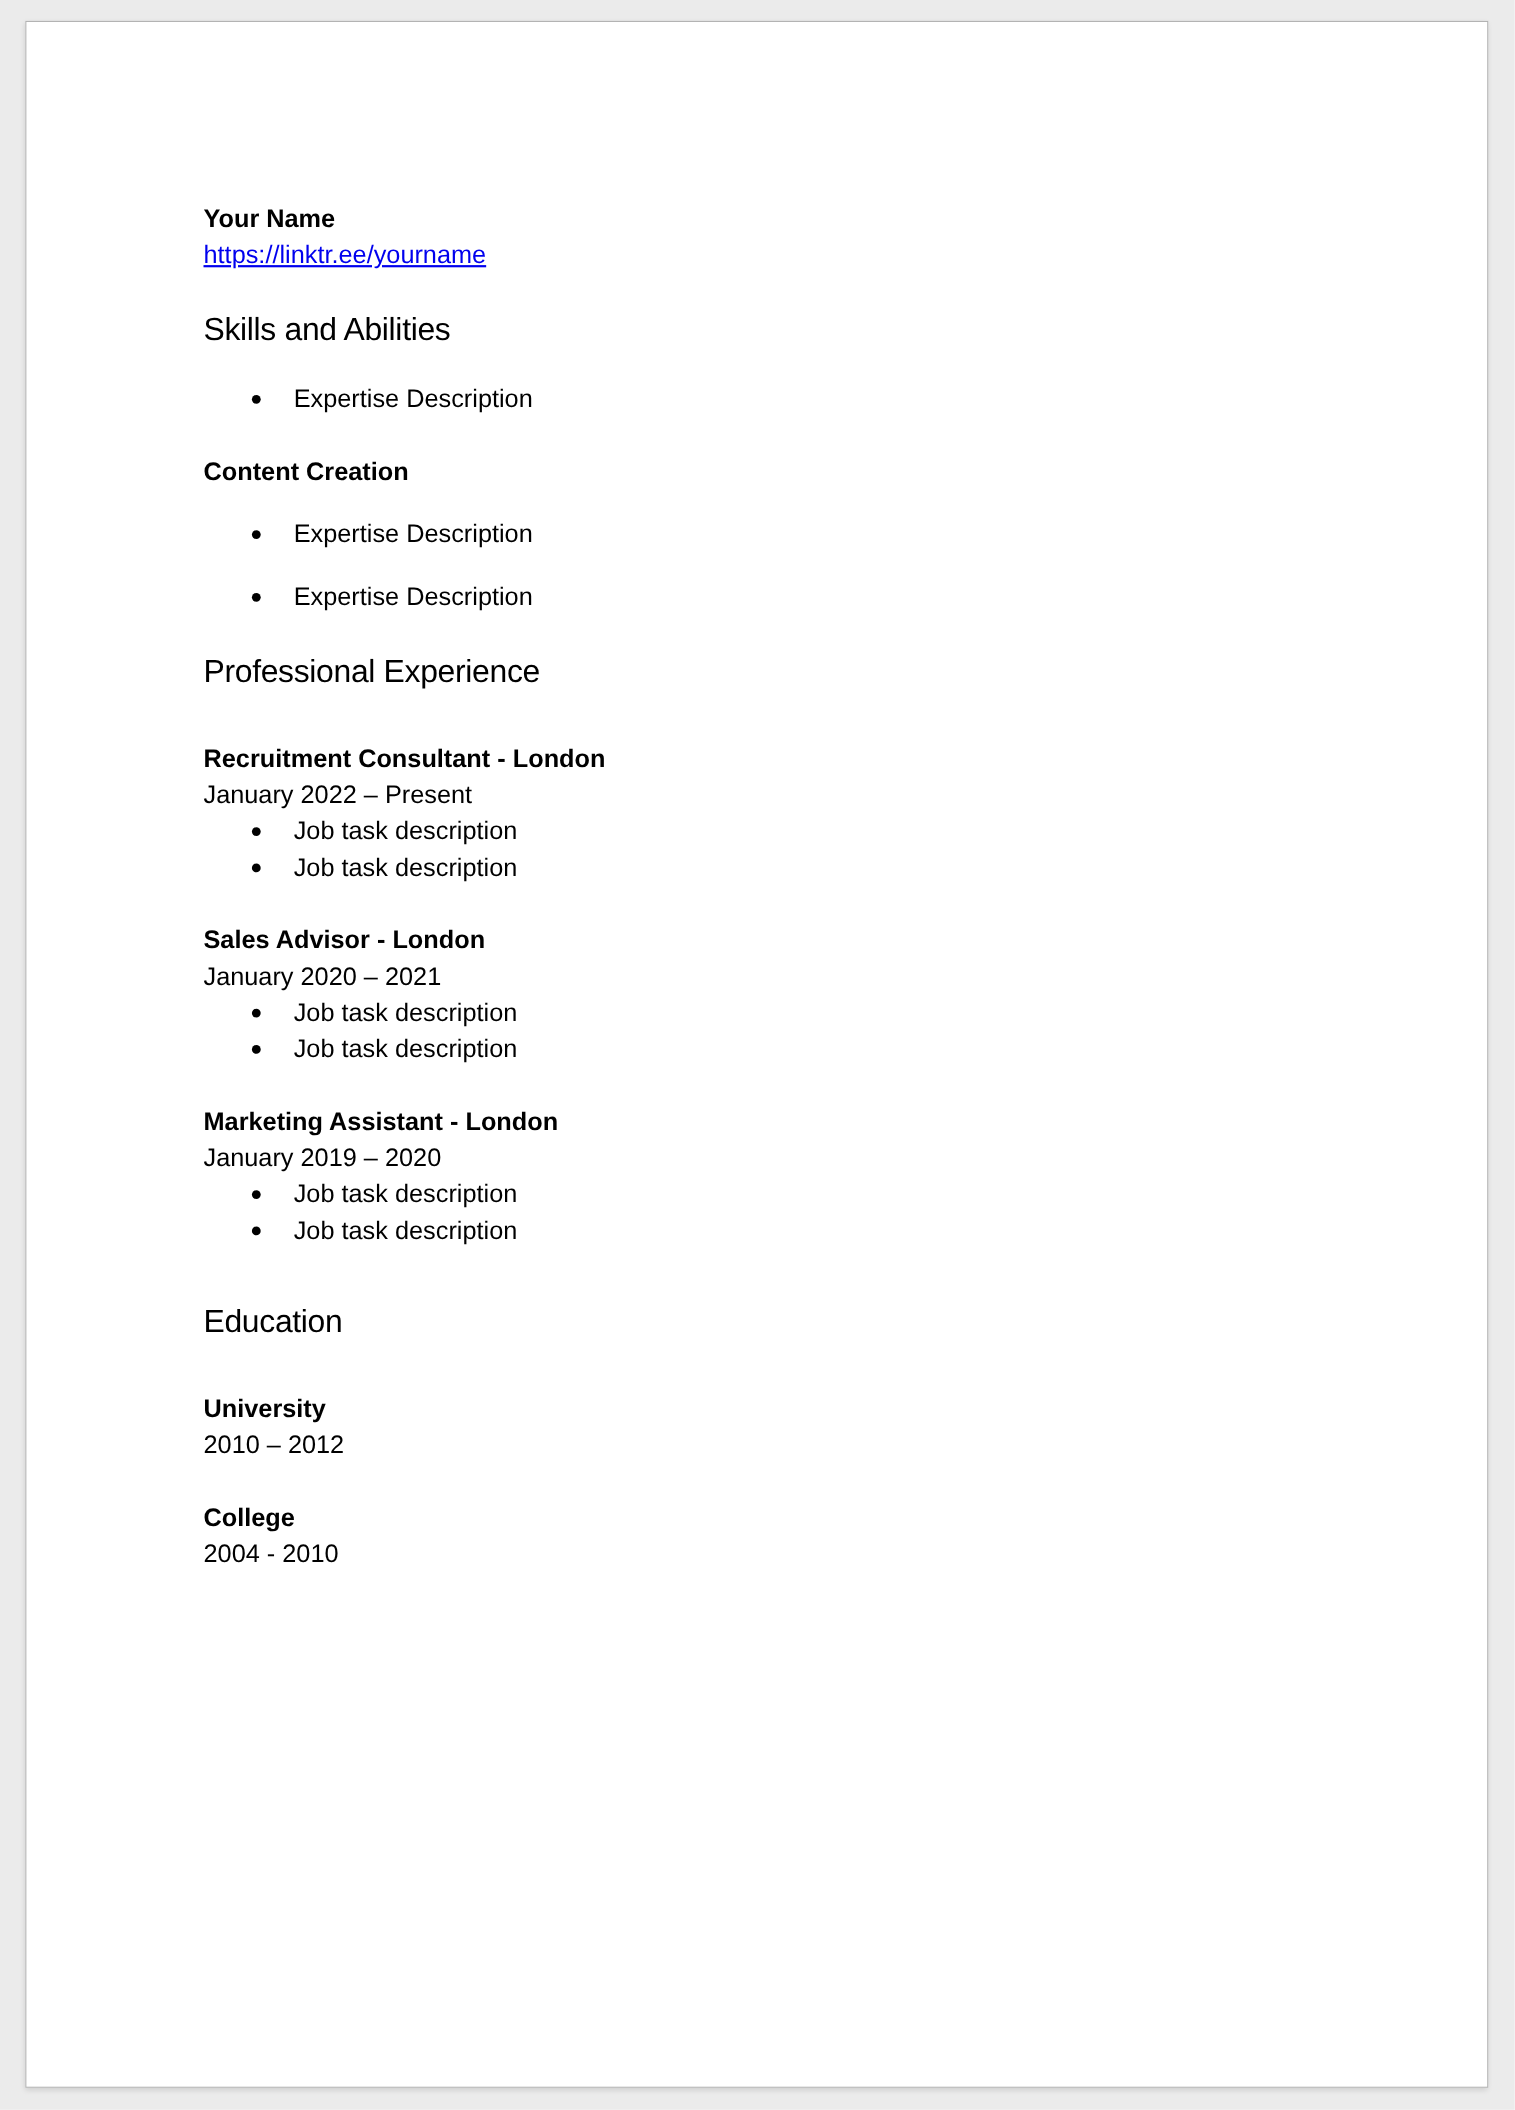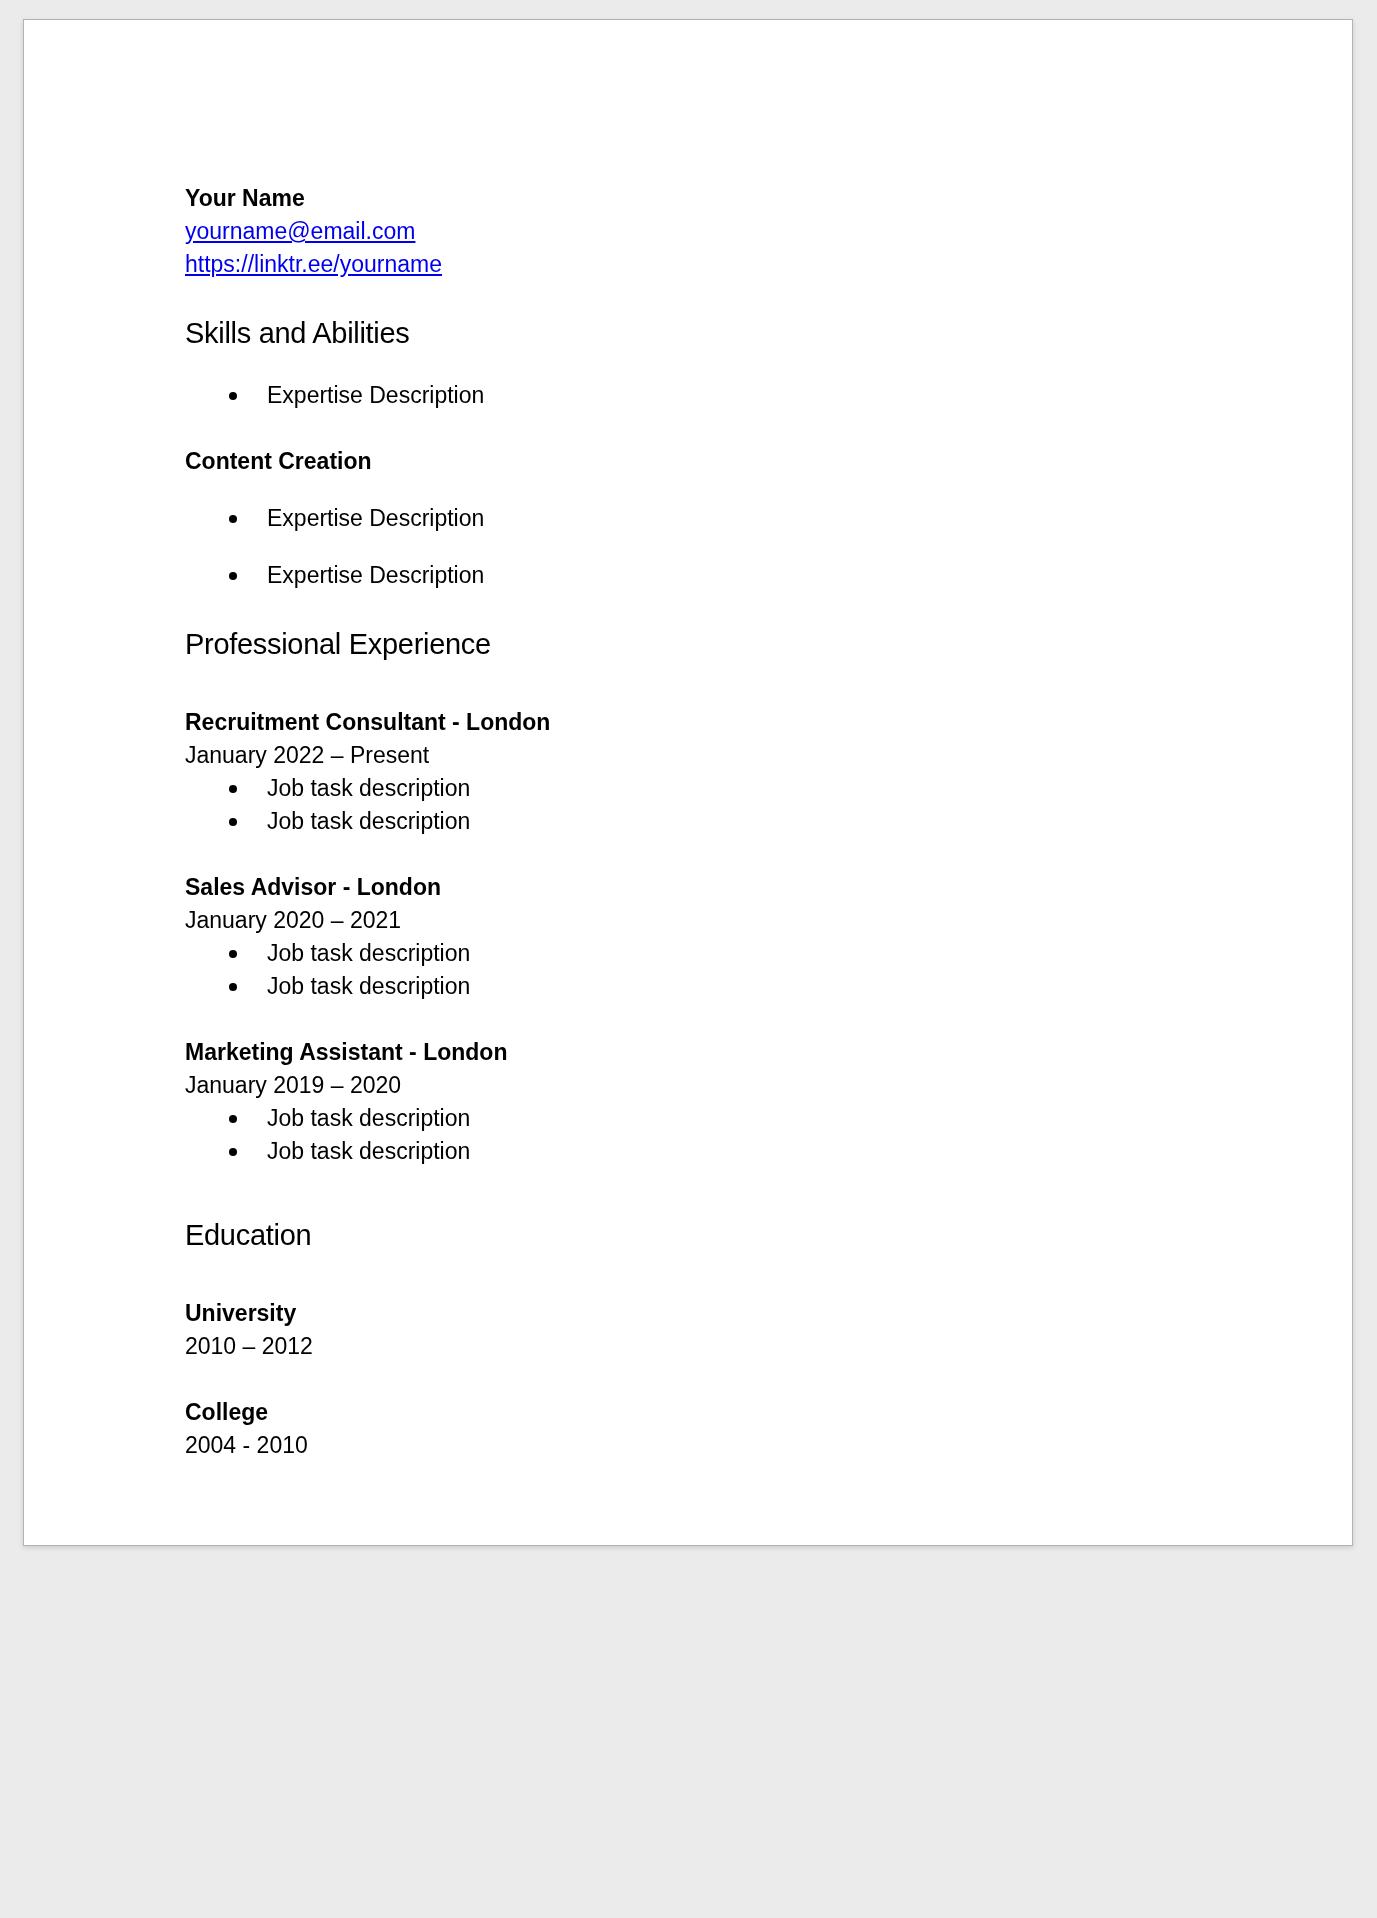--- a/index.html
+++ b/index.html
@@ -6,21 +6,21 @@
   html,body{margin:0;padding:0;}
   body{
     width:1377px;height:1918px;position:relative;
     background:var(--canvas,#ebebeb);
     font-family:"Liberation Sans",sans-serif;
     color:#000;
     -webkit-font-smoothing:antialiased;
   }
   .paper{
     position:absolute;left:23px;top:19px;
-    width:1330px;height:1527px;box-sizing:border-box;
+    width:1330px;height:1879px;box-sizing:border-box;
     background:var(--paper,#ffffff);
     border:1px solid var(--paper-border,#b3b3b3);
     box-shadow:0 2px 5px rgba(0,0,0,0.13);
   }
   .content{
     padding:162px 120px 0 161px;
     font-size:23px;line-height:33px;
   }
   .contact-name{font-weight:bold;}
   .linkline a{
@@ -57,23 +57,20 @@
 </style>
 </head>
 <body>
 
 <div class="canvas">
   <div class="paper">
     <div class="content">
 
       <div>
         <div class="contact-name">Your Name</div>
-        <div class="linkline">
-          <a>yourname@email.com</a>
-        </div>
         <div class="linkline">
           <a>https://linktr.ee/yourname</a>
         </div>
       </div>
 
       <h1>Skills and Abilities</h1>
 
       <div>
         <div class="bullet">Expertise Description</div>
       </div>

